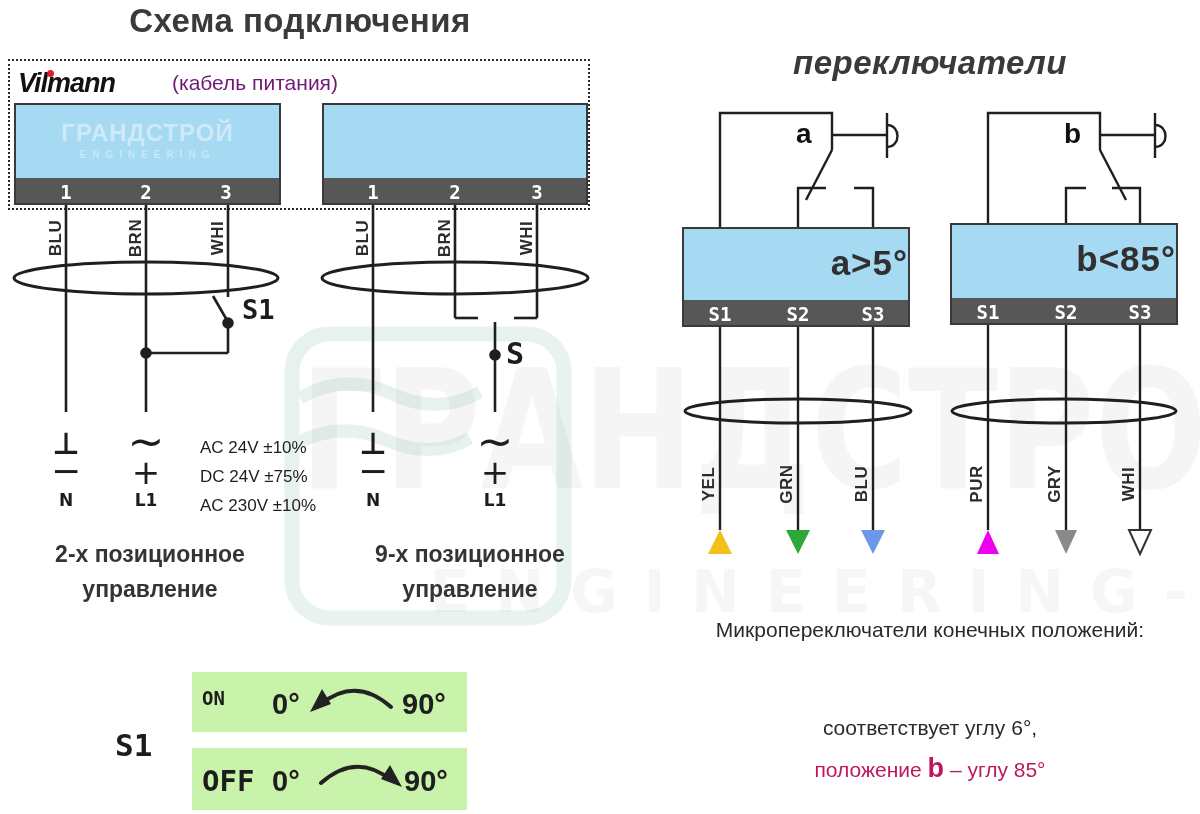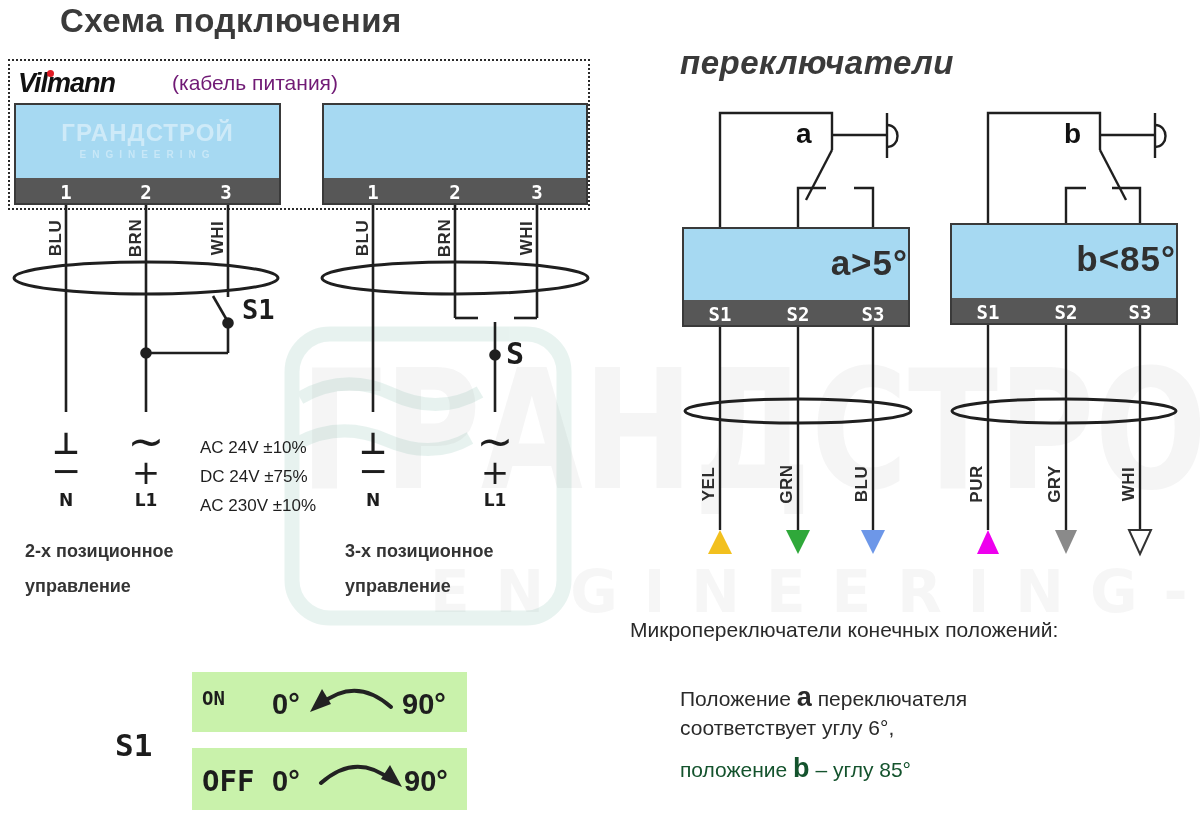--- a/index.html
+++ b/index.html
@@ -1,21 +1,21 @@
 <!DOCTYPE html>
 <html><head>
 <meta charset="utf-8">
 <style>
   html,body{margin:0;padding:0;background:#fff;}
   .stage{position:relative;width:1200px;height:814px;background:#fff;overflow:hidden;
          font-family:"Liberation Sans",sans-serif;color:#222;}
   .abs{position:absolute;}
-  .ctr{}
+  .ctr{text-align:center;}
   .title{font-size:33px;font-weight:700;color:#3a3a3a;letter-spacing:.5px;}
-  .cap{font-size:18px;font-weight:600;color:#343434;}
+  .cap{font-size:23px;font-weight:600;color:#343434;}
   .spec{font-size:17px;color:#1e1e1e;}
   .vlabel{font-size:17px;font-weight:700;color:#2c2c2c;width:70px;height:18px;
           text-align:center;transform:rotate(-90deg);letter-spacing:.5px;}
   .stencil{font-family:"DejaVu Sans Mono",monospace;font-weight:700;color:#1c1c1c;}
   .numchip{font-family:"DejaVu Sans Mono",monospace;font-weight:700;color:#fff;font-size:19px;
            width:40px;text-align:center;}
   .termsym{font-family:"DejaVu Sans",sans-serif;color:#1d1d1d;text-align:center;}
   .bluebox{position:absolute;box-sizing:border-box;border:2px solid #3a3a3a;background:#a6d9f2;}
   .strip{position:absolute;left:0;right:0;bottom:0;height:25px;background:#575757;}
   .boxlabel{position:absolute;left:0;right:0;top:14px;text-align:right;font-size:35px;
@@ -182,44 +182,43 @@
   <div class="abs termsym" style="left:475px;top:416px;width:40px;font-size:44px;">~</div>
   <div class="abs termsym" style="left:477px;top:452px;width:36px;font-size:34px;">+</div>
   <div class="abs termsym" style="left:477px;top:490px;width:36px;font-size:17px;font-weight:700;">L1</div>
 
   <div class="abs spec" style="left:200px;top:438px;">AC 24V ±10%</div>
   <div class="abs spec" style="left:200px;top:467px;">DC 24V ±75%</div>
   <div class="abs spec" style="left:200px;top:496px;">AC 230V ±10%</div>
 
   <div class="abs ctr cap" style="left:25px;top:541px;width:250px;">2-х позиционное</div>
   <div class="abs ctr cap" style="left:25px;top:576px;width:250px;">управление</div>
-  <div class="abs ctr cap" style="left:345px;top:541px;width:250px;">3-х позиционное</div>
+  <div class="abs ctr cap" style="left:345px;top:541px;width:250px;">9-х позиционное</div>
   <div class="abs ctr cap" style="left:345px;top:576px;width:250px;">управление</div>
 
   <div class="abs" style="left:796px;top:118px;font-size:28px;font-weight:700;color:#111;">a</div>
   <div class="abs" style="left:1064px;top:118px;font-size:28px;font-weight:700;color:#111;">b</div>
 
   <div class="abs numchip" style="left:700px;top:303px;">S1</div>
   <div class="abs numchip" style="left:778px;top:303px;">S2</div>
   <div class="abs numchip" style="left:853px;top:303px;">S3</div>
   <div class="abs numchip" style="left:968px;top:301px;">S1</div>
   <div class="abs numchip" style="left:1046px;top:301px;">S2</div>
   <div class="abs numchip" style="left:1120px;top:301px;">S3</div>
 
   <div class="abs vlabel" style="left:673px;top:475px;">YEL</div>
   <div class="abs vlabel" style="left:751px;top:475px;">GRN</div>
   <div class="abs vlabel" style="left:826px;top:475px;">BLU</div>
   <div class="abs vlabel" style="left:941px;top:475px;">PUR</div>
   <div class="abs vlabel" style="left:1019px;top:475px;">GRY</div>
   <div class="abs vlabel" style="left:1093px;top:475px;">WHI</div>
 
   <div class="abs ctr" style="left:630px;top:618px;width:600px;font-size:21px;color:#2a2a2a;">Микропереключатели конечных положений:</div>
-  <div class="abs ctr" style="left:680px;top:682px;width:500px;font-size:21px;color:#2a2a2a;"><span>Положение </span><span style="font-size:27px;font-weight:600;">a</span><span> переключателя</span></div>
   <div class="abs ctr" style="left:680px;top:716px;width:500px;font-size:21px;color:#2a2a2a;">соответствует углу 6°,</div>
-  <div class="abs ctr" style="left:680px;top:753px;width:500px;font-size:21px;color:#14532d;"><span>положение </span><span style="font-size:27px;font-weight:600;">b</span><span> – углу 85°</span></div>
+  <div class="abs ctr" style="left:680px;top:753px;width:500px;font-size:21px;color:#be185d;"><span>положение </span><span style="font-size:27px;font-weight:600;">b</span><span> – углу 85°</span></div>
 
   <div class="abs stencil" style="left:115px;top:727px;font-size:31px;">S1</div>
   <div class="abs stencil" style="left:202px;top:687px;font-size:19px;">ON</div>
   <div class="abs deg" style="left:272px;top:688px;">0°</div>
   <div class="abs deg" style="left:402px;top:688px;">90°</div>
   <div class="abs stencil" style="left:202px;top:764px;font-size:29px;">OFF</div>
   <div class="abs deg" style="left:272px;top:765px;">0°</div>
   <div class="abs deg" style="left:404px;top:765px;">90°</div>
 
 </div>

